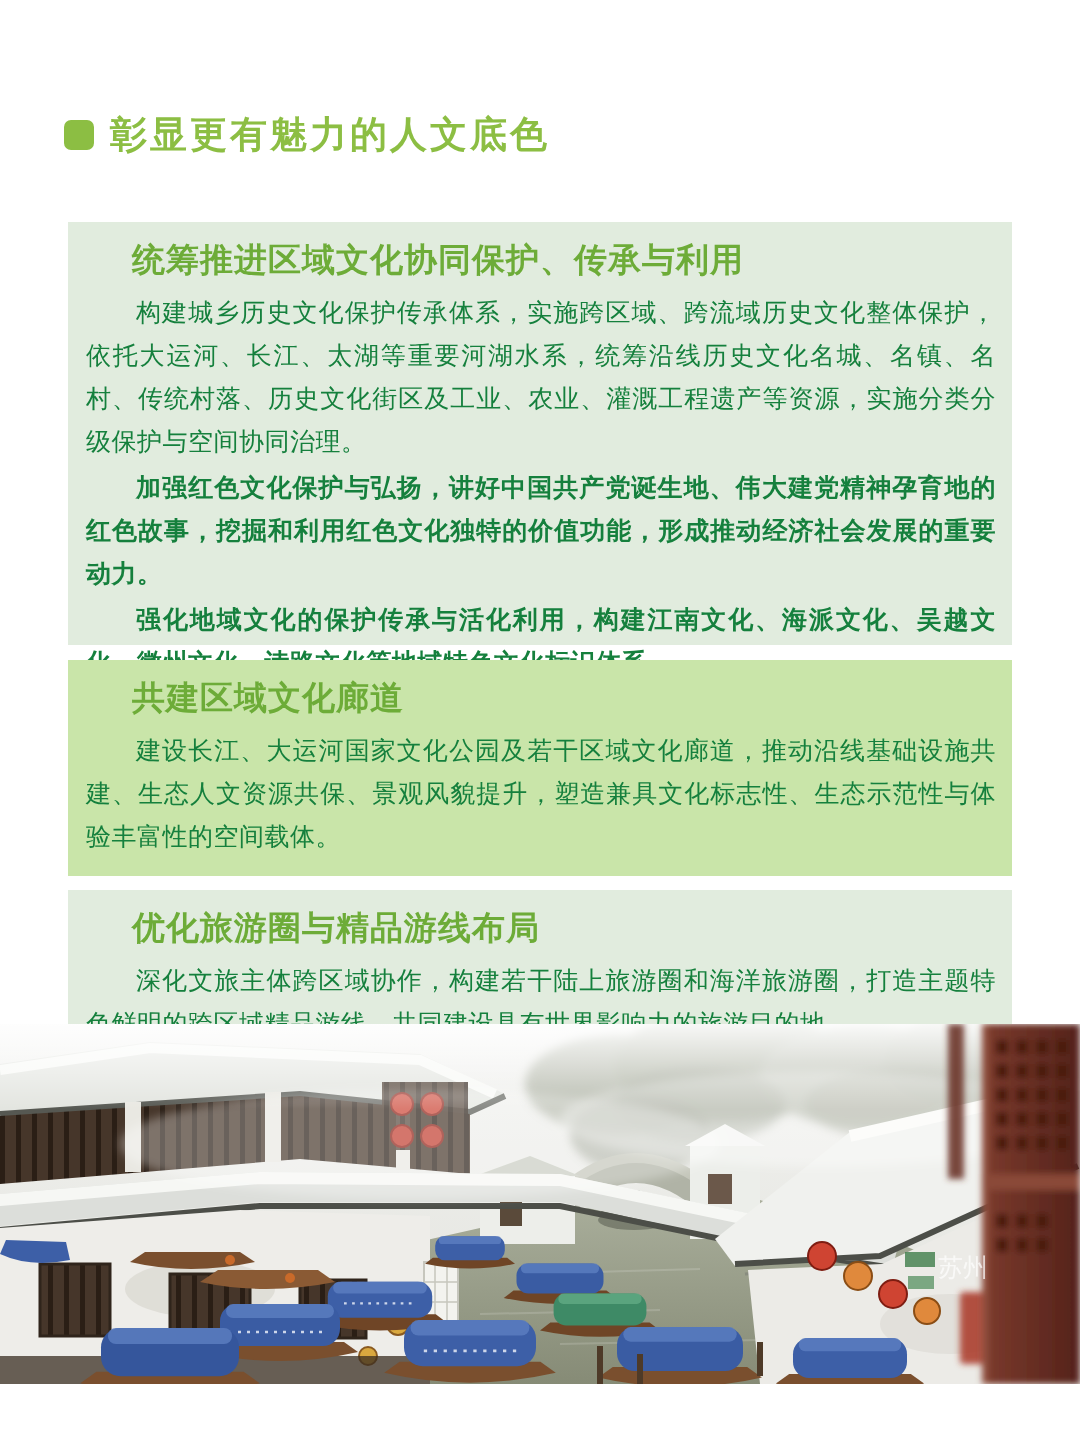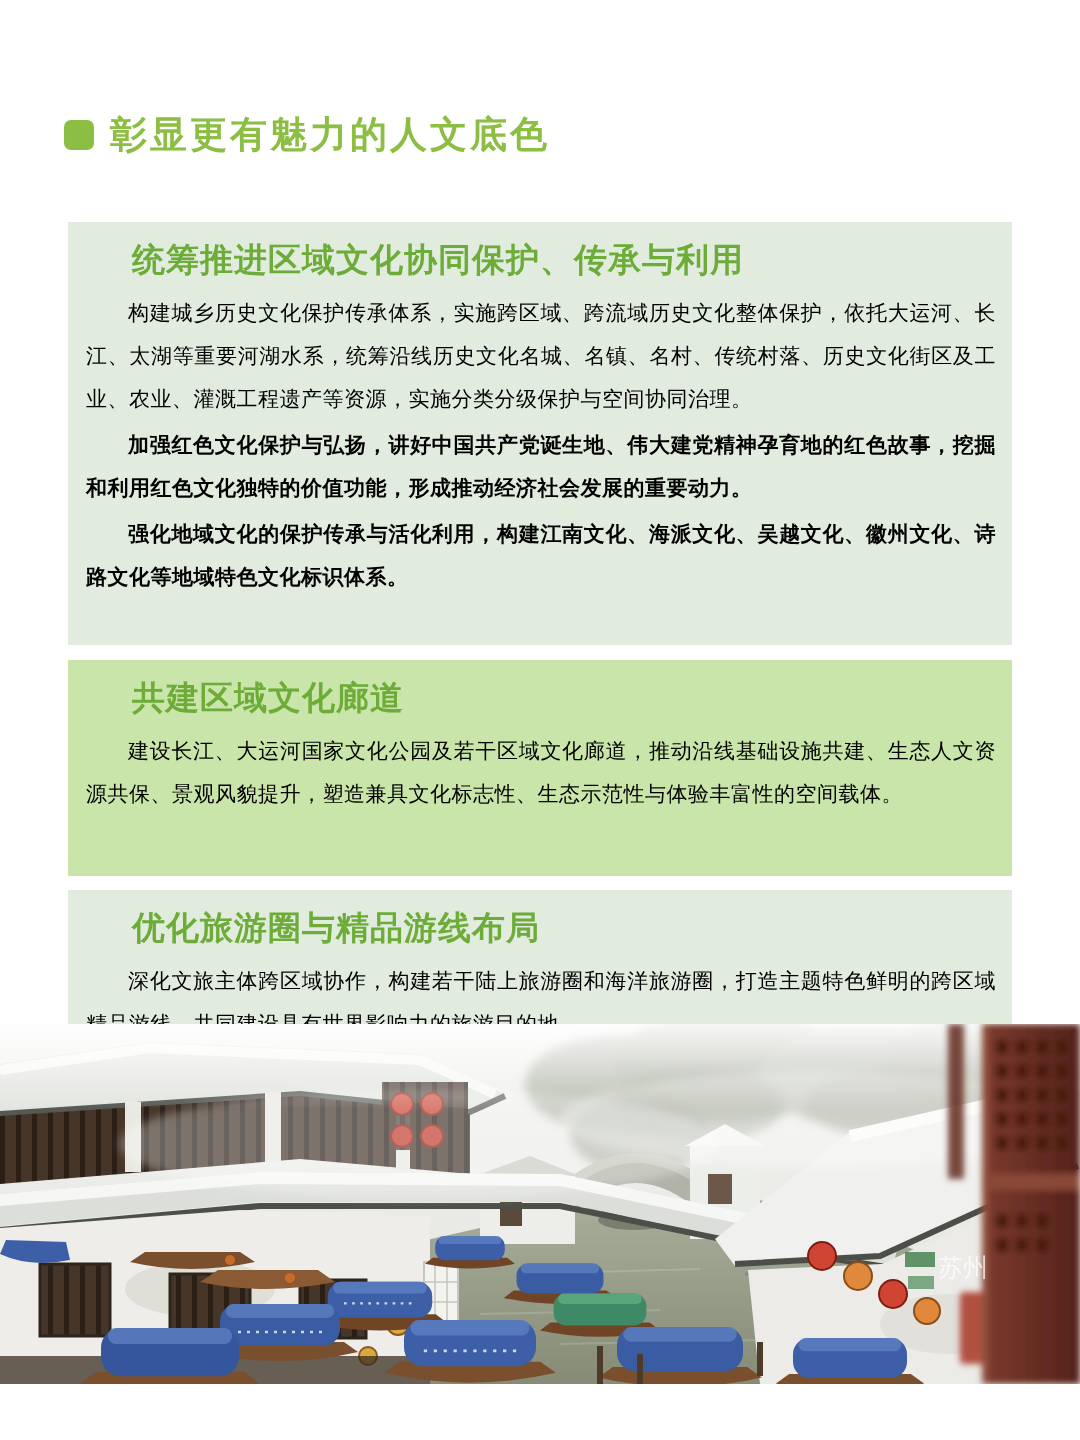--- a/index.html
+++ b/index.html
@@ -12,21 +12,21 @@
   .page-title{margin:0;font-size:37px;font-weight:bold;color:#8CBE43;letter-spacing:3px;line-height:1;}
 
   
   .card{position:absolute;left:68px;width:944px;box-sizing:border-box;padding:20px 16px 0 18px;}
   .card.light{background:#E1ECDE;}
   .card.medium{background:#C9E5A9;}
   .card-1{top:222px;height:423px;}
   .card-2{top:660px;height:216px;}
   .card-3{top:890px;height:177px;}
   .card h2{margin:0 0 13px 46px;font-size:33px;line-height:36px;font-weight:bold;color:#6DAC38;letter-spacing:1px;}
-  .card p{margin:0;font-size:21px;line-height:43px;color:#000000;text-align:justify;text-indent:2em;letter-spacing:0.5px;}
+  .card p{margin:0;font-size:25px;line-height:43px;color:#15803d;text-align:justify;text-indent:2em;letter-spacing:0.5px;}
   .card p + p{margin-top:3px;font-weight:bold;}
 
   
   .photo{position:absolute;left:0;top:1024px;width:1080px;height:360px;overflow:hidden;}
   .photo svg{display:block;}
 </style>
 </head>
 <body>
 
 <div class="page">

